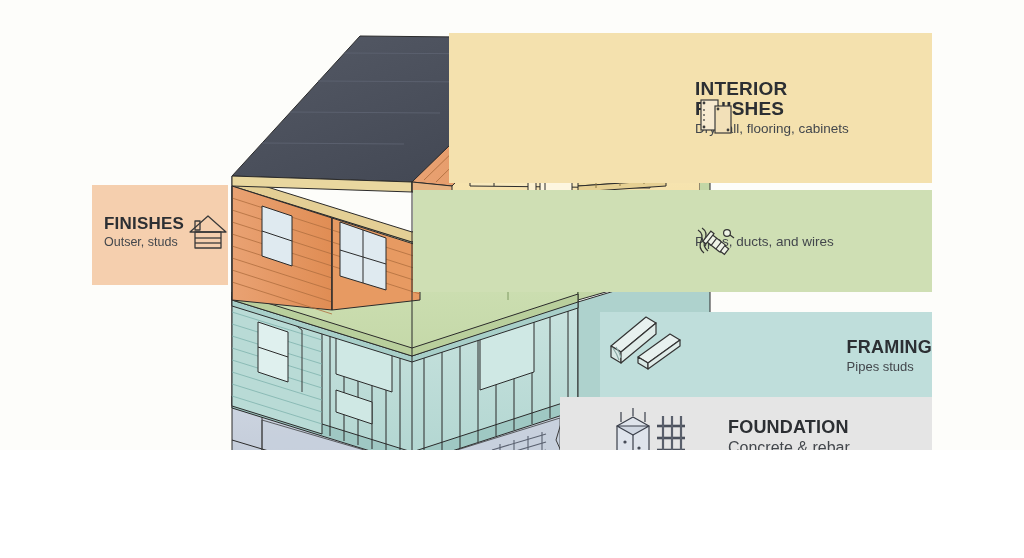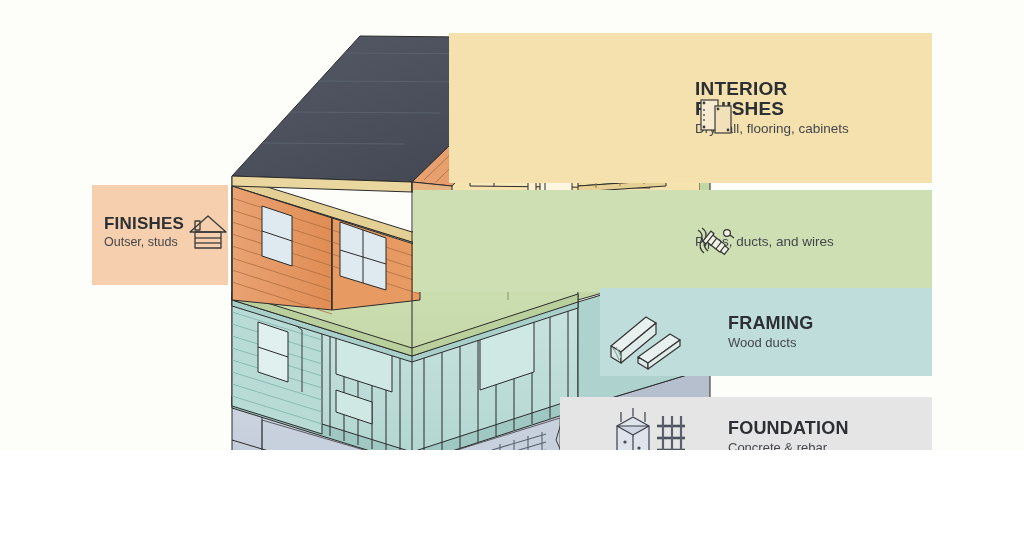--- a/index.html
+++ b/index.html
@@ -12,33 +12,33 @@
   
   .band{position:absolute;display:flex;align-items:center;box-sizing:border-box;}
   .band .btext{display:flex;flex-direction:column;justify-content:center;}
   .btitle{font-weight:bold;color:#2c2f33;letter-spacing:.2px;line-height:1.04;}
   .bsub{color:#43474c;line-height:1.2;margin-top:2px;}
 
   #band-interior{left:449px;top:33px;width:483px;height:150px;background:#f4e1ae;
                  padding-left:246px;}
   #band-mechanical{left:413px;top:190px;width:519px;height:102px;background:#cfdfb4;
                  padding-left:282px;}
-  #band-framing{left:600px;top:288px;width:332px;height:88px;background:#bfdedb;
-                 padding-left:128px;}
+  #band-framing{left:600px;top:312px;width:332px;height:88px;background:#bfdedb;
+                 padding-left:128px;justify-content:flex-end;}
   #band-foundation{left:560px;top:397px;width:372px;height:81px;background:#e5e5e5;
                  padding-left:168px;}
 
   #band-interior .btitle{font-size:19px;}
   #band-interior .bsub{font-size:13.5px;}
   #band-mechanical .btitle{font-size:19px;}
   #band-mechanical .bsub{font-size:13.5px;}
   #band-framing .btitle{font-size:18px;}
   #band-framing .bsub{font-size:13px;}
   #band-foundation .btitle{font-size:18px;}
-  #band-foundation .bsub{font-size:13px;}
+  #band-foundation .bsub{font-size:16px;}
 
   
   .ficon{position:absolute;}
   #icon-interior{left:697px;top:97px;}
   #icon-mechanical{left:694px;top:224px;}
   #icon-framing{left:608px;top:313px;}
   #icon-foundation{left:607px;top:408px;}
 
   
   #band-exterior{position:absolute;left:92px;top:185px;width:136px;height:100px;
@@ -311,21 +311,21 @@
 
   <div class="band" id="band-mechanical">
     <div class="btext">
       <div class="bsub">Pipes, ducts, and wires</div>
     </div>
   </div>
 
   <div class="band" id="band-framing">
     <div class="btext">
       <div class="btitle">FRAMING</div>
-      <div class="bsub">Wood ducts</div>
+      <div class="bsub">Pipes studs</div>
     </div>
   </div>
 
   <div class="band" id="band-foundation">
     <div class="btext">
       <div class="btitle">FOUNDATION</div>
       <div class="bsub">Concrete &amp; rebar</div>
     </div>
   </div>
 

